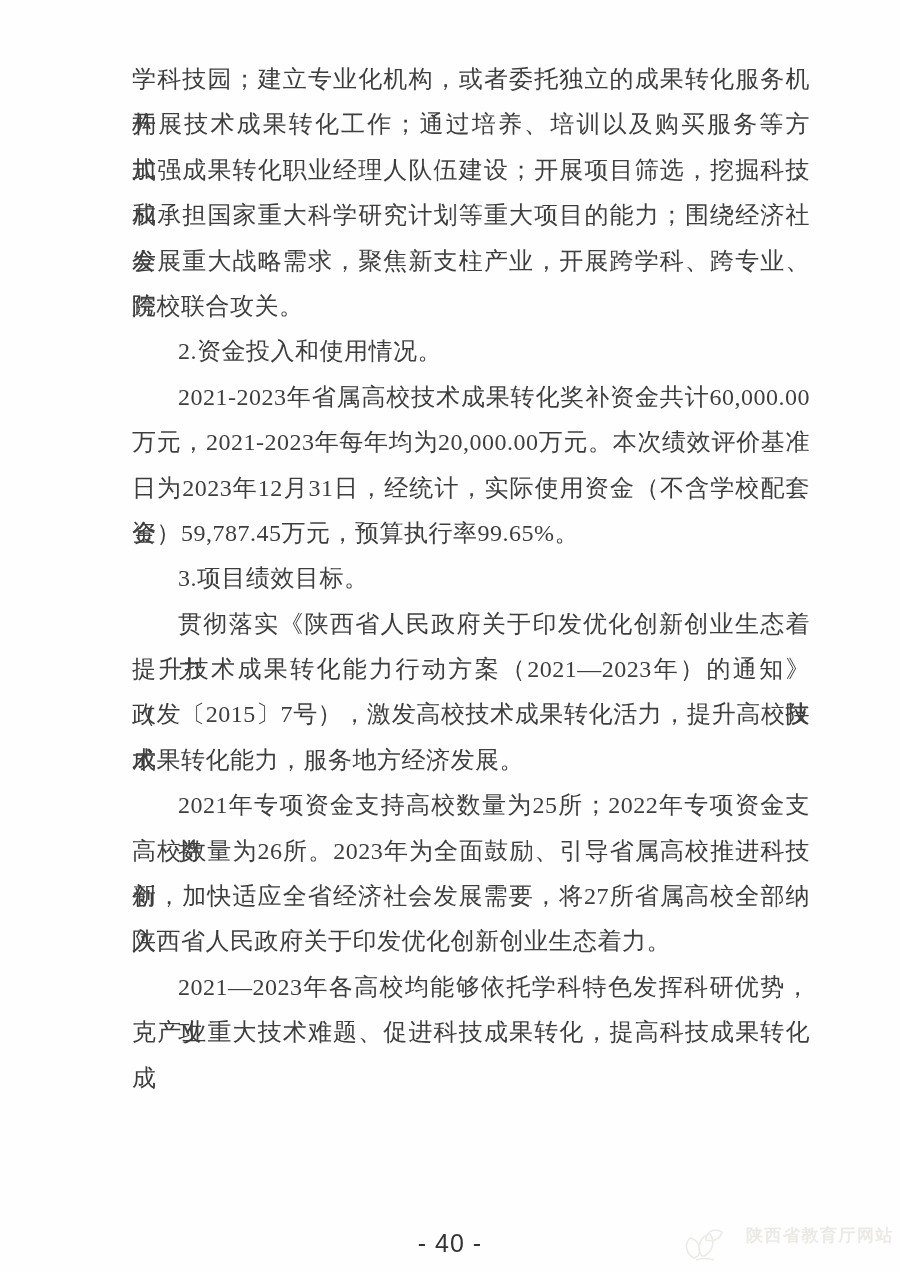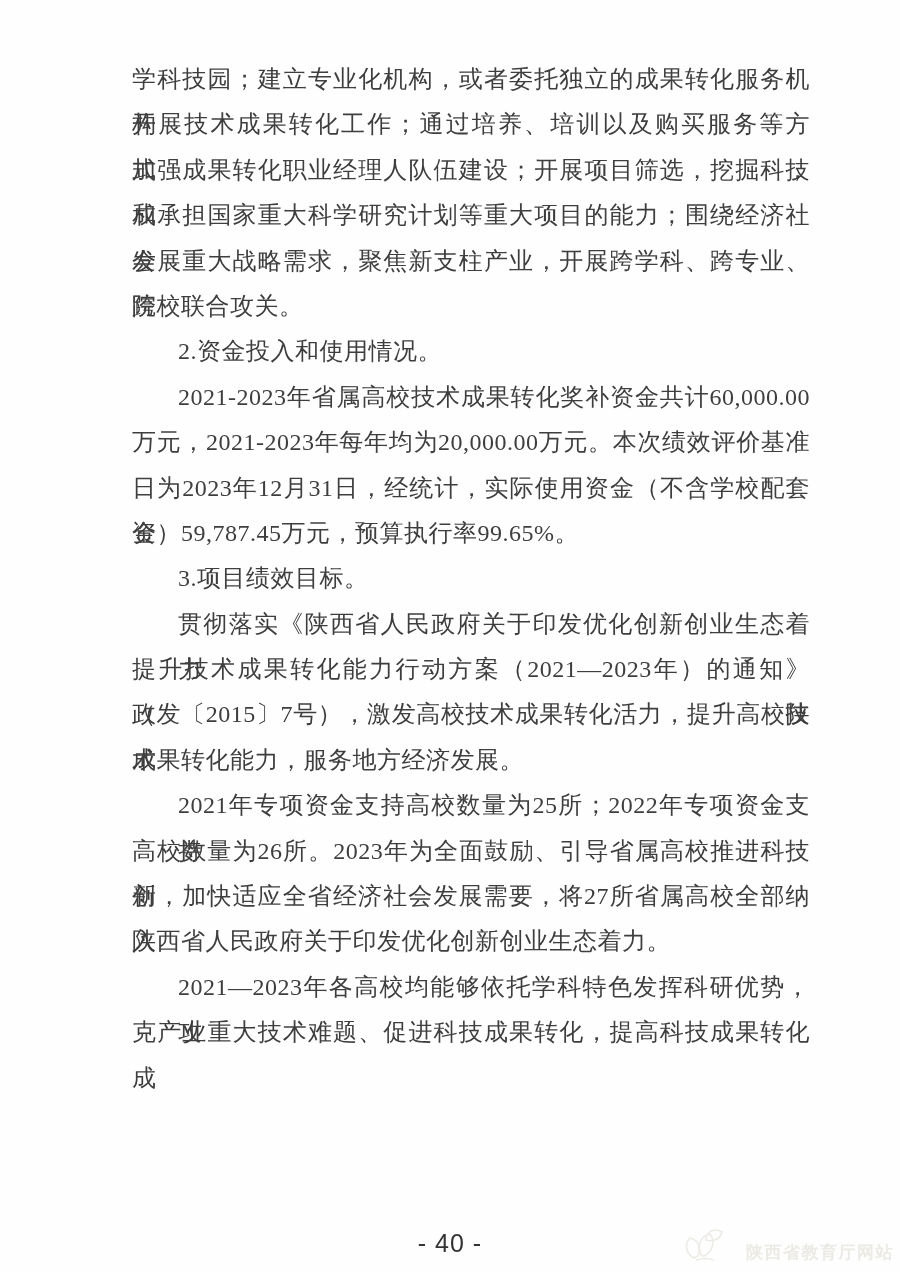--- a/index.html
+++ b/index.html
@@ -47,21 +47,21 @@
     font-family: "Liberation Sans", "DejaVu Sans", sans-serif;
     font-size: 25px;
     color: #333333;
     letter-spacing: 1px;
   }
   .watermark {
     position: absolute;
     right: 6px;
     bottom: 8px;
     display: flex;
-    align-items: flex-end;
+    align-items: flex-start;
     gap: 20px;
     pointer-events: none;
   }
   .wm-logo {
     width: 44px;
     height: 40px;
     flex: 0 0 auto;
   }
   .wm-text {
     font-family: "Liberation Serif", "DejaVu Serif", serif;

